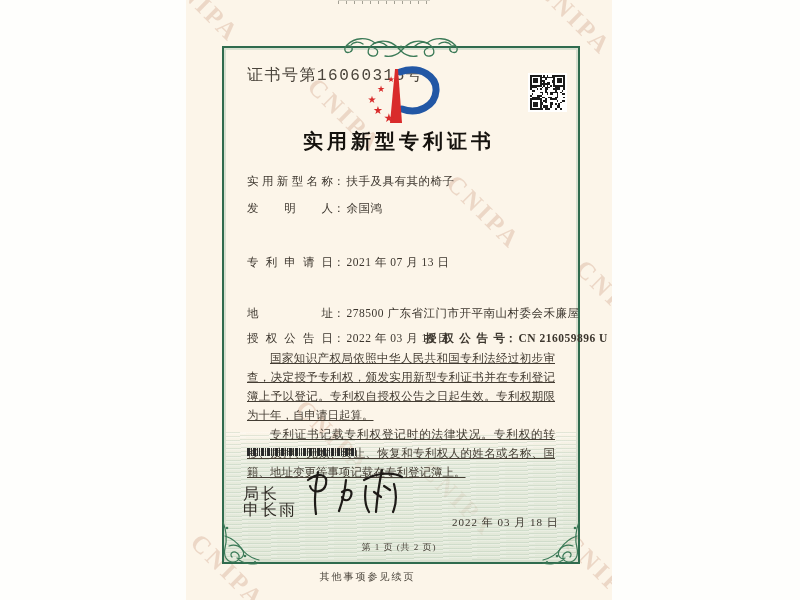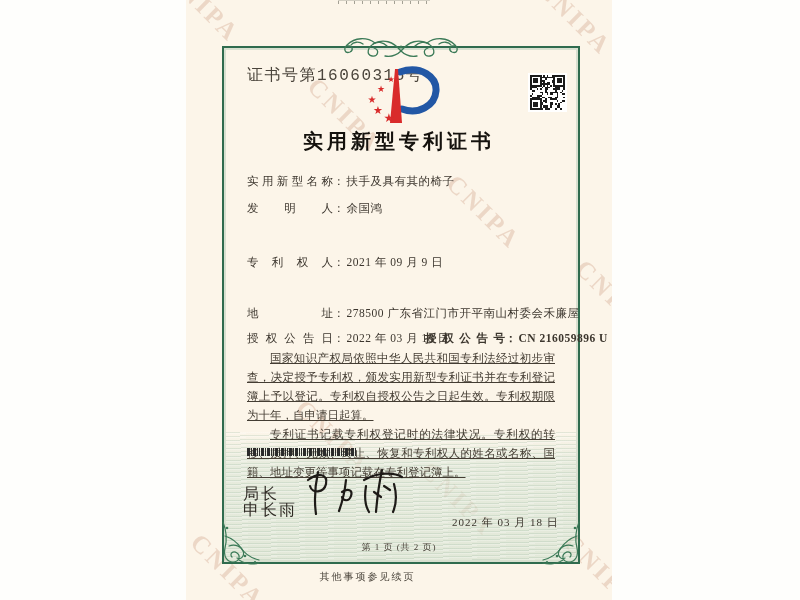--- a/index.html
+++ b/index.html
@@ -593,21 +593,21 @@
 
   <div class="title">实用新型专利证书</div>
 
   <div class="f-row" style="top:174px">
     <span class="f-label">实用新型名称</span><span class="f-colon">：</span><span class="f-value">扶手及具有其的椅子</span>
   </div>
   <div class="f-row" style="top:201px">
     <span class="f-label">发明人</span><span class="f-colon">：</span><span class="f-value">余国鸿</span>
   </div>
   <div class="f-row" style="top:255px">
-    <span class="f-label">专利权人</span><span class="f-colon">：</span><span class="f-value">2021 年 09 月 9 日</span>
+    <span class="f-label">专利申请日</span><span class="f-colon">：</span><span class="f-value">2021 年 07 月 13 日</span>
   </div>
   <div class="f-row" style="top:306px">
     <span class="f-label">地址</span><span class="f-colon">：</span><span class="f-value">278500 广东省江门市开平南山村委会禾廉屋</span>
   </div>
   <div class="f-row" style="top:331px">
     <span class="f-label">授权公告日</span><span class="f-colon">：</span><span class="f-value">2022 年 03 月 18 日</span>
     <span class="grant2">
       <span class="f-label narrow">授权公告号</span><span class="f-colon">：</span><span class="f-value">CN 216059896 U</span>
     </span>
   </div>

